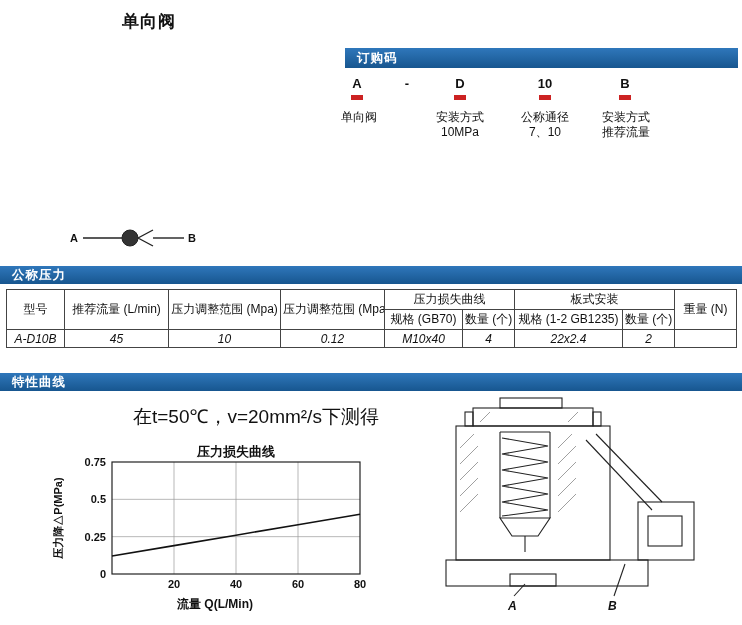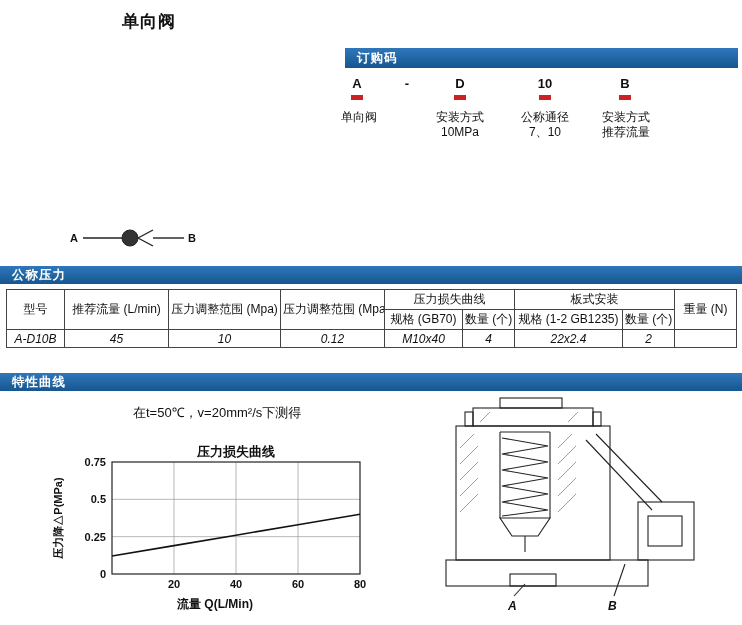--- a/index.html
+++ b/index.html
@@ -56,21 +56,21 @@
   }
   [data-name="tech-params-table"] th,
   [data-name="tech-params-table"] td{
     border:1px solid #444;padding:1px 2px;font-weight:400;
     overflow:hidden;white-space:nowrap;
   }
   [data-name="tech-params-table"] thead tr{height:19px;}
   [data-name="tech-params-table"] tbody tr{height:18px;font-style:italic;}
 
   
-  [data-name="test-condition"]{position:absolute;left:133px;top:403px;font-size:13px;}
+  [data-name="test-condition"]{position:absolute;left:133px;top:403px;font-size:19px;}
 
   [data-name="pressure-loss-chart"]{position:absolute;left:50px;top:444px;}
   [data-name="pressure-loss-chart"] text{fill:#111;}
   .c-title{font-size:13px;font-weight:700;}
   .ticks text{font-size:11px;font-weight:700;}
   .c-xlabel{font-size:12px;font-weight:700;}
   .c-ylabel{font-size:11px;font-weight:700;}
   [data-name="chart-grid"] line{stroke:#999;stroke-width:0.7;}
 
   

